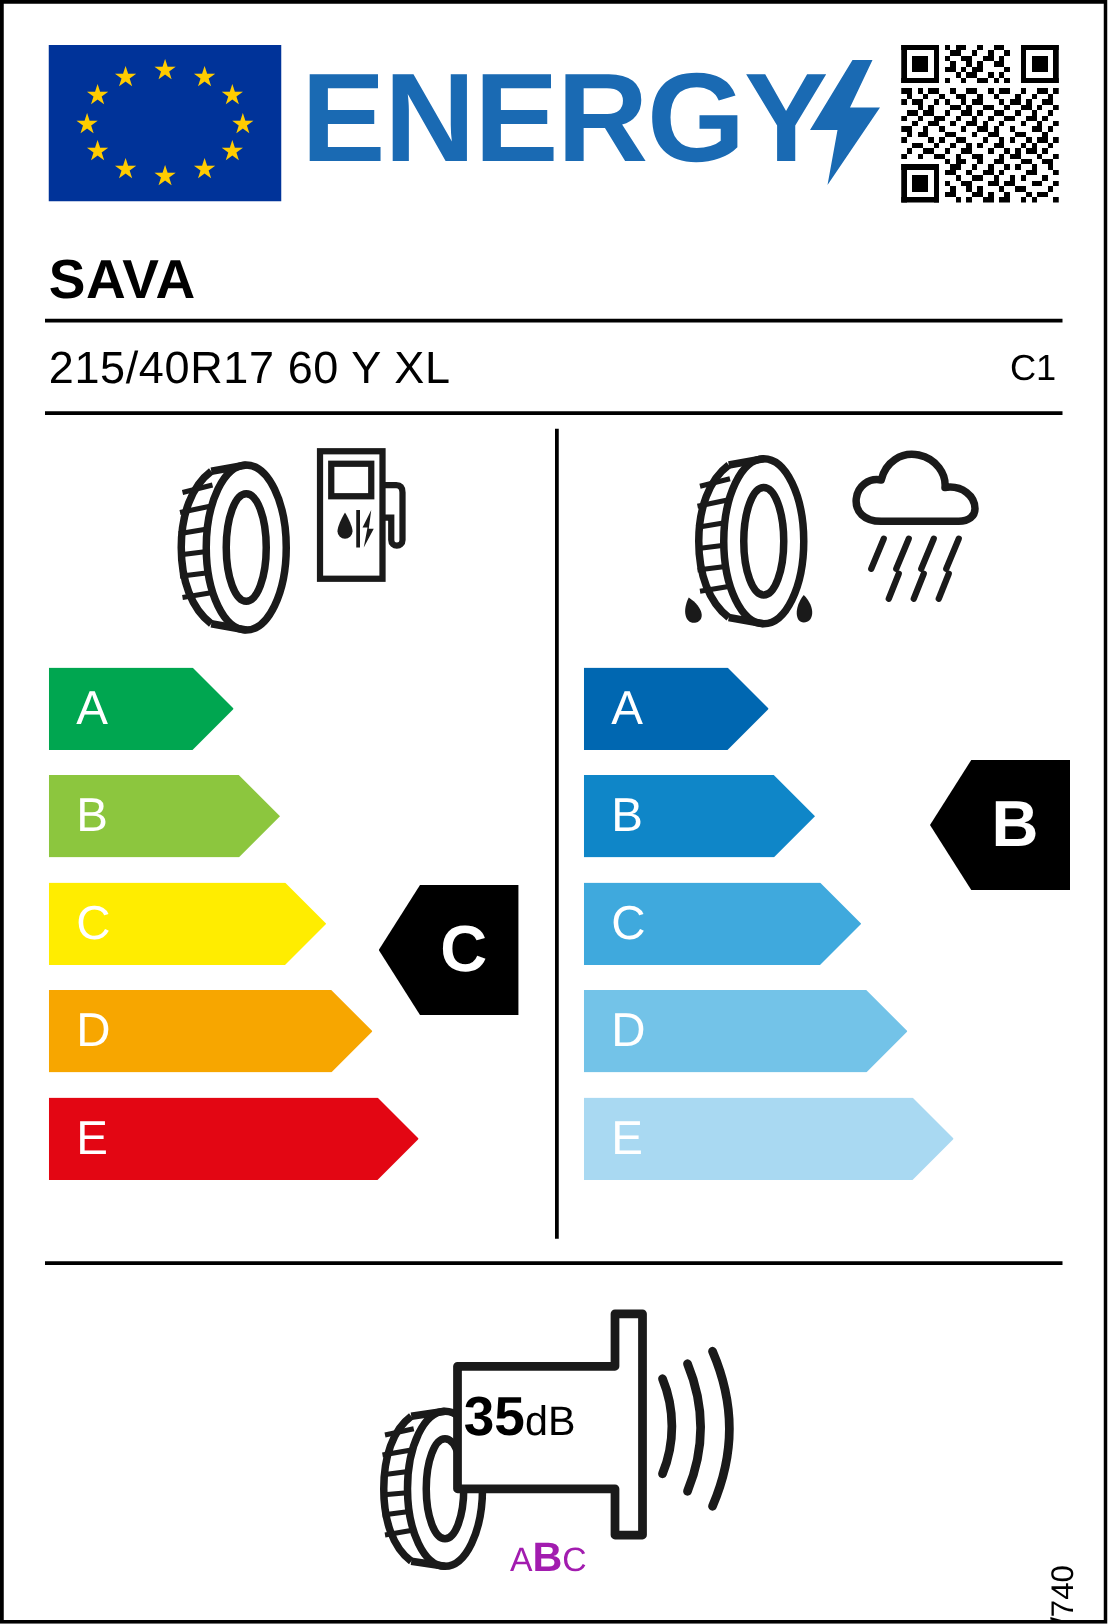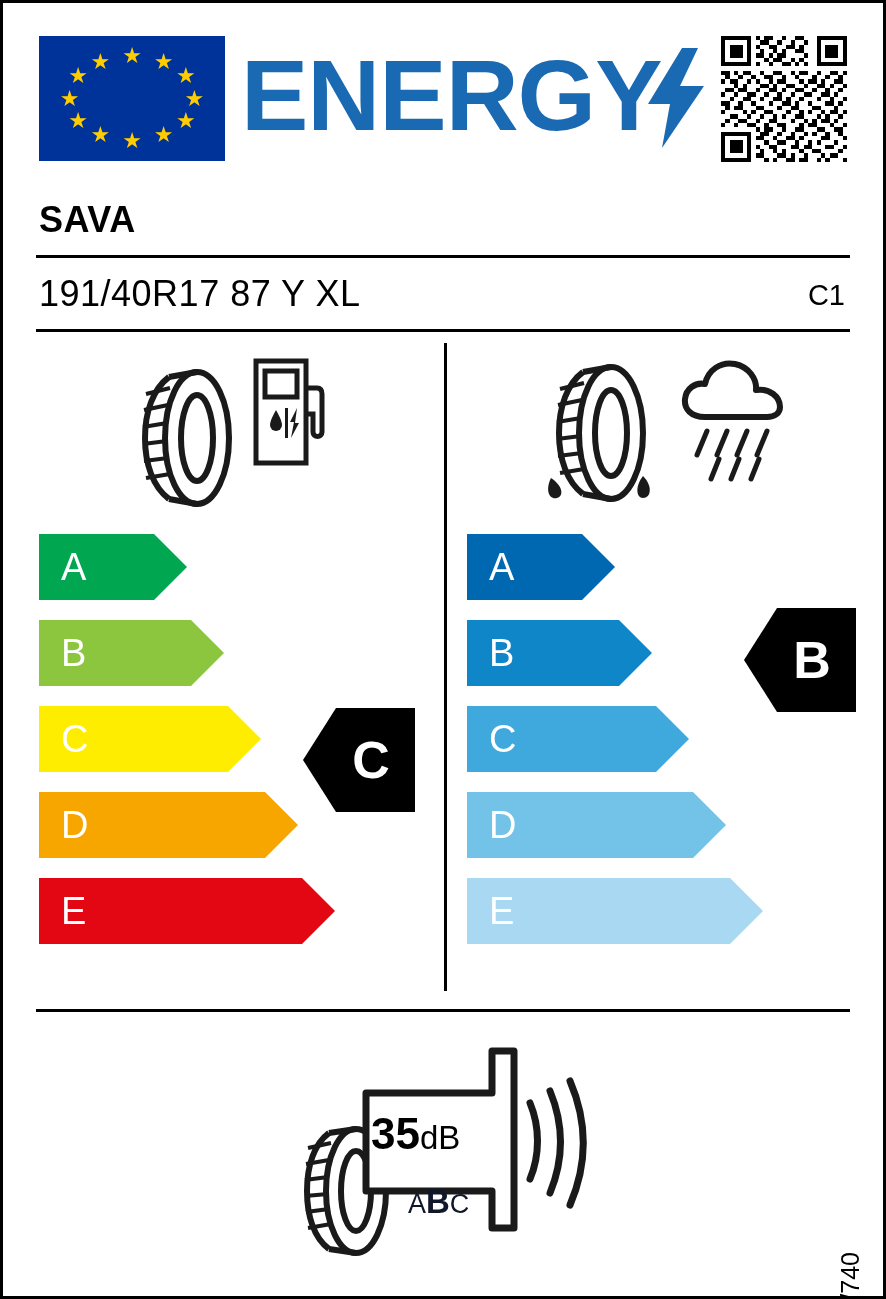--- a/index.html
+++ b/index.html
@@ -65,21 +65,21 @@
     top: 33px;
     width: 126px;
     height: 126px;
   }
 
   
   .brand {
     position: absolute;
     left: 36px;
     top: 196px;
-    font-size: 36px;
+    font-size: 44px;
     font-weight: bold;
     letter-spacing: 0.5px;
     color: #000;
   }
   .code {
     position: absolute;
     right: 36px;
     top: 196px;
     font-size: 36px;
     color: #000;
@@ -200,23 +200,23 @@
     color: #000;
     font-family: "Liberation Sans", sans-serif;
   }
   .noise-db .unit {
     font-size: 33px;
     font-weight: normal;
   }
   .noise-classes {
     position: absolute;
     left: 405px;
-    top: 1180px;
+    top: 1224px;
     font-size: 27px;
-    color: #0f172a;
+    color: #a21caf;
     font-family: "Liberation Sans", sans-serif;
   }
   .noise-classes .sel {
     font-size: 33px;
     font-weight: bold;
   }
 
   .reg-no {
     position: absolute;
     right: 18px;
@@ -467,21 +467,21 @@
         <rect x="15" y="28" width="2" height="1"></rect>
         <rect x="18" y="28" width="2" height="1"></rect>
         <rect x="22" y="28" width="1" height="1"></rect>
         <rect x="24" y="28" width="1" height="1"></rect>
         <rect x="28" y="28" width="1" height="1"></rect>
     </g>
   </svg>
 
   <div class="brand">SAVA</div>
   <div class="hr hr-1"></div>
-  <div class="tyre-size">191/40R17 87 Y XL</div>
+  <div class="tyre-size">215/40R17 60 Y XL</div>
   <div class="class-code">C1</div>
   <div class="hr hr-2"></div>
   <div class="vdivide"></div>
 
   <svg class="icon-fuel-tyre" width="115" height="160" viewBox="0 0 115 160">
     <g fill="none" stroke="#1a1a1a" stroke-width="6">
       <ellipse cx="68" cy="80" rx="32" ry="66"></ellipse>
       <ellipse cx="68" cy="80" rx="16" ry="43"></ellipse>
       <path d="M40 19 C24 31 16 54 16 80 C16 106 24 129 40 141"></path>
       <path d="M68 14 L40 19 M68 146 L40 141"></path>

